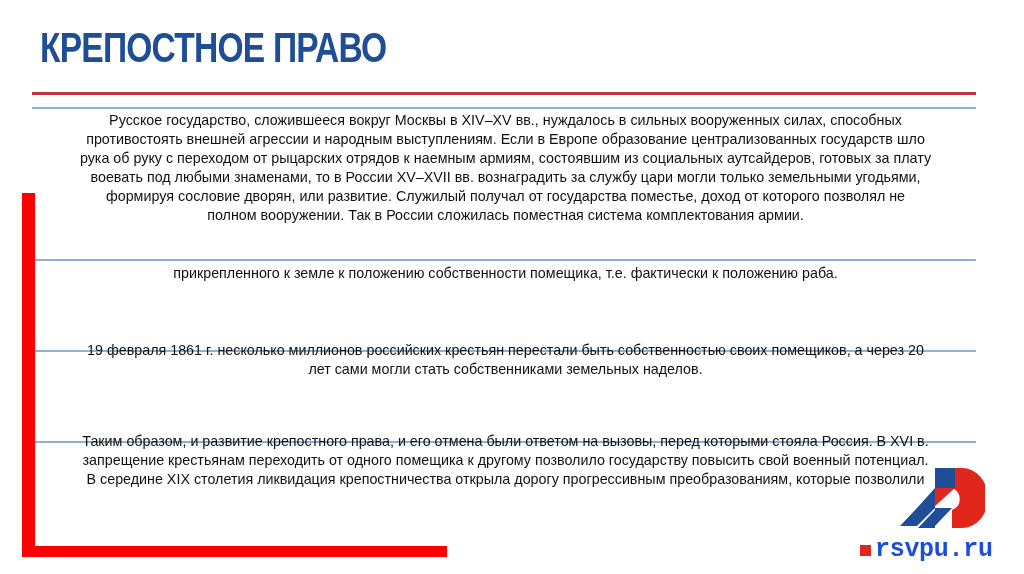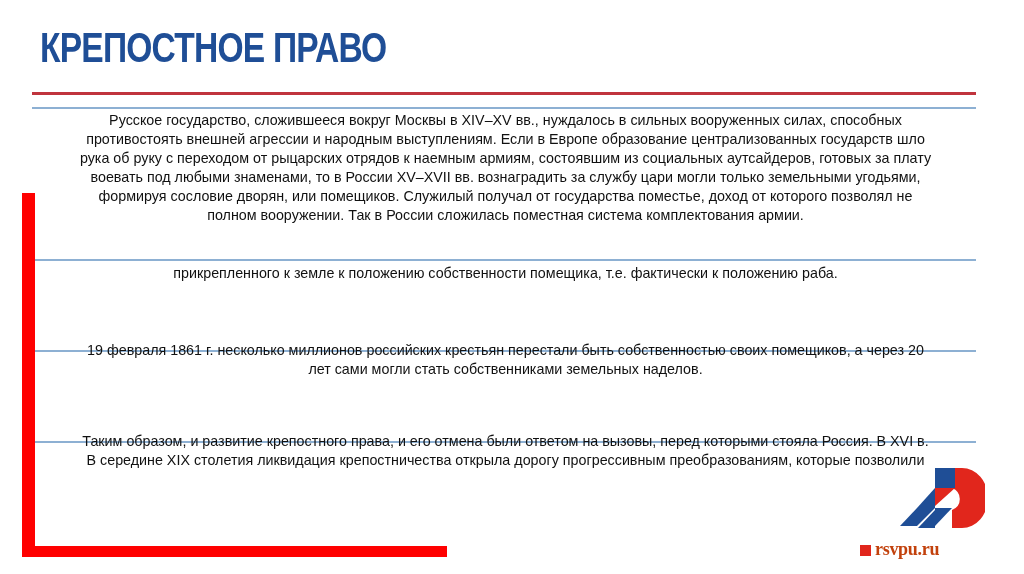--- a/index.html
+++ b/index.html
@@ -42,55 +42,56 @@
     position: absolute; left: 890px; top: 466px; width: 95px; height: 66px;
   }
   .site {
     position: absolute; left: 860px; top: 535px; height: 28px;
     display: flex; align-items: center;
   }
   .site .sq {
     width: 11px; height: 11px; background: #e1261c; margin-right: 4px; margin-top: 3px;
   }
   .site .txt {
-    font-family: Liberation Serif, serif; font-weight: bold;
-    font-size: 18px; color: #c2410c; letter-spacing: -0.3px;
+    font-family: Liberation Mono, monospace; font-weight: bold;
+    font-size: 25px; color: #1d4ed8; letter-spacing: -0.3px;
   }
 </style>
 </head>
 <body>
 
 <div class="title">КРЕПОСТНОЕ ПРАВО</div>
 
 <div class="rule-red"></div>
 
 <div class="sep" style="top:107px"></div>
 <div class="para" style="top:111px">
   <span>Русское государство, сложившееся вокруг Москвы в XIV–XV вв., нуждалось в сильных вооруженных силах, способных</span>
   <span>противостоять внешней агрессии и народным выступлениям. Если в Европе образование централизованных государств шло</span>
   <span>рука об руку с переходом от рыцарских отрядов к наемным армиям, состоявшим из социальных аутсайдеров, готовых за плату</span>
   <span>воевать под любыми знаменами, то в России XV–XVII вв. вознаградить за службу цари могли только земельными угодьями,</span>
-  <span>формируя сословие дворян, или помещиков. Служилый получал от государства поместье, доход от которого позволял не</span>
+  <span>формируя сословие дворян, или развитие. Служилый получал от государства поместье, доход от которого позволял не</span>
   <span>полном вооружении. Так в России сложилась поместная система комплектования армии.</span>
 </div>
 
 <div class="sep" style="top:259px"></div>
 <div class="para" style="top:264px">
   <span>прикрепленного к земле к положению собственности помещика, т.е. фактически к положению раба.</span>
 </div>
 
 <div class="sep" style="top:350px"></div>
 <div class="para" style="top:341px">
   <span>19 февраля 1861 г. несколько миллионов российских крестьян перестали быть собственностью своих помещиков, а через 20</span>
   <span>лет сами могли стать собственниками земельных наделов.</span>
 </div>
 
 <div class="sep" style="top:441px"></div>
 <div class="para" style="top:432px">
   <span>Таким образом, и развитие крепостного права, и его отмена были ответом на вызовы, перед которыми стояла Россия. В XVI в.</span>
+  <span>запрещение крестьянам переходить от одного помещика к другому позволило государству повысить свой военный потенциал.</span>
   <span>В середине XIX столетия ликвидация крепостничества открыла дорогу прогрессивным преобразованиям, которые позволили</span>
 </div>
 
 <div class="bracket-v"></div>
 <div class="bracket-h"></div>
 
 <svg class="logo" viewBox="0 0 95 66">
 
   <rect x="45" y="2" width="20" height="20" fill="#1f4e96"></rect>
 

